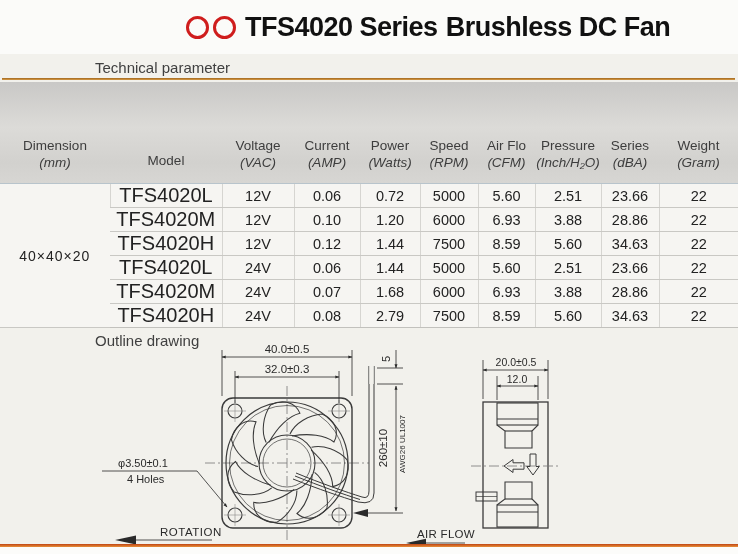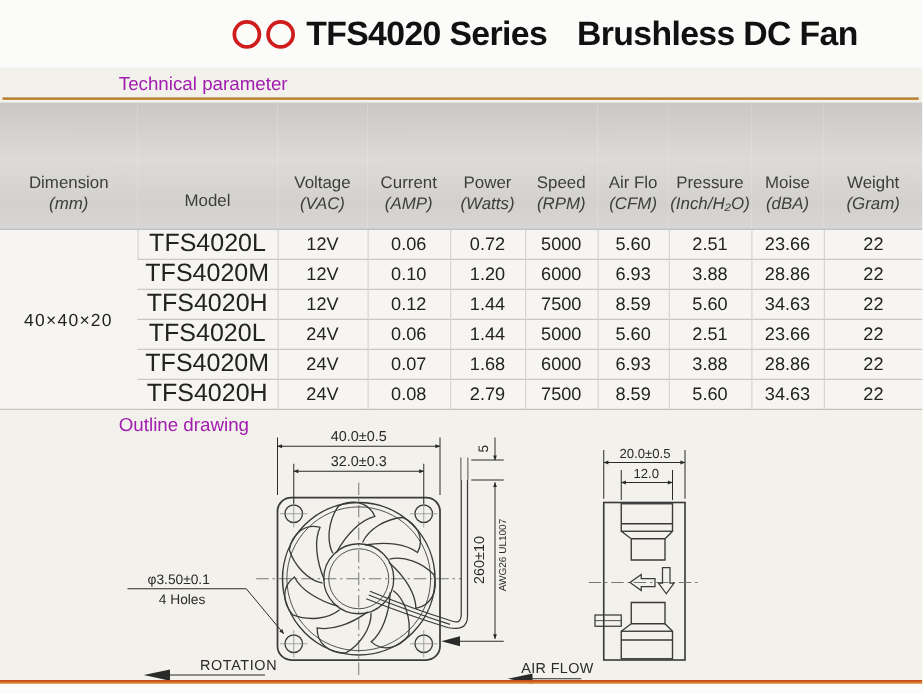--- a/index.html
+++ b/index.html
@@ -5,23 +5,23 @@
   html,body{margin:0;padding:0;background:#fff;}
   .page{position:relative;width:738px;height:554px;background:#f2f1ec;overflow:hidden;
         font-family:"Liberation Sans", sans-serif;color:#1e1e1e;}
   
   .title-bar{position:absolute;top:0;left:0;right:0;height:54px;background:#fbfbf9;
              display:flex;align-items:center;padding-left:186px;box-sizing:border-box;}
   .logo-circle{display:inline-block;width:17px;height:17px;border:3px solid #cf1d1d;
                border-radius:50%;margin-right:4px;flex:0 0 auto;}
   .title-text{font-size:27px;font-weight:bold;color:#111;letter-spacing:-0.5px;white-space:nowrap;}
   .title-main{margin-left:5px;}
-  .title-sub{margin-left:24px;}
+  .title-sub{margin-left:8px;}
   
-  .section-label{position:absolute;left:95px;font-size:15px;color:#a21caf;}
+  .section-label{position:absolute;left:95px;font-size:15px;color:#404040;}
   .tech-label{top:59px;}
   .outline-label{top:332px;}
   .rule-top{position:absolute;top:78px;left:2px;right:3px;height:2px;
             background:linear-gradient(#a06820,#d89a44);}
   .rule-bottom{position:absolute;top:544px;left:0;right:0;height:3px;
                background:linear-gradient(#bf4413,#e8903a);z-index:5;}
   .bottom-white{position:absolute;top:547px;left:0;right:0;height:7px;background:#fcfcfa;z-index:4;}
   
   table.spec{position:absolute;top:82px;left:0;width:738px;border-collapse:collapse;
              table-layout:fixed;font-size:14.5px;}
@@ -96,21 +96,21 @@
           </th>
         <th>
             <div>Air Flo</div>
             <div class="u">(CFM)</div>
           </th>
         <th>
             <div>Pressure</div>
             <div class="u">(Inch/H₂O)</div>
           </th>
         <th>
-            <div>Moise</div>
+            <div>Series</div>
             <div class="u">(dBA)</div>
           </th>
         <th>
             <div>Weight</div>
             <div class="u">(Gram)</div>
           </th>
       </tr>
     </thead>
     <tbody>
       <tr>

